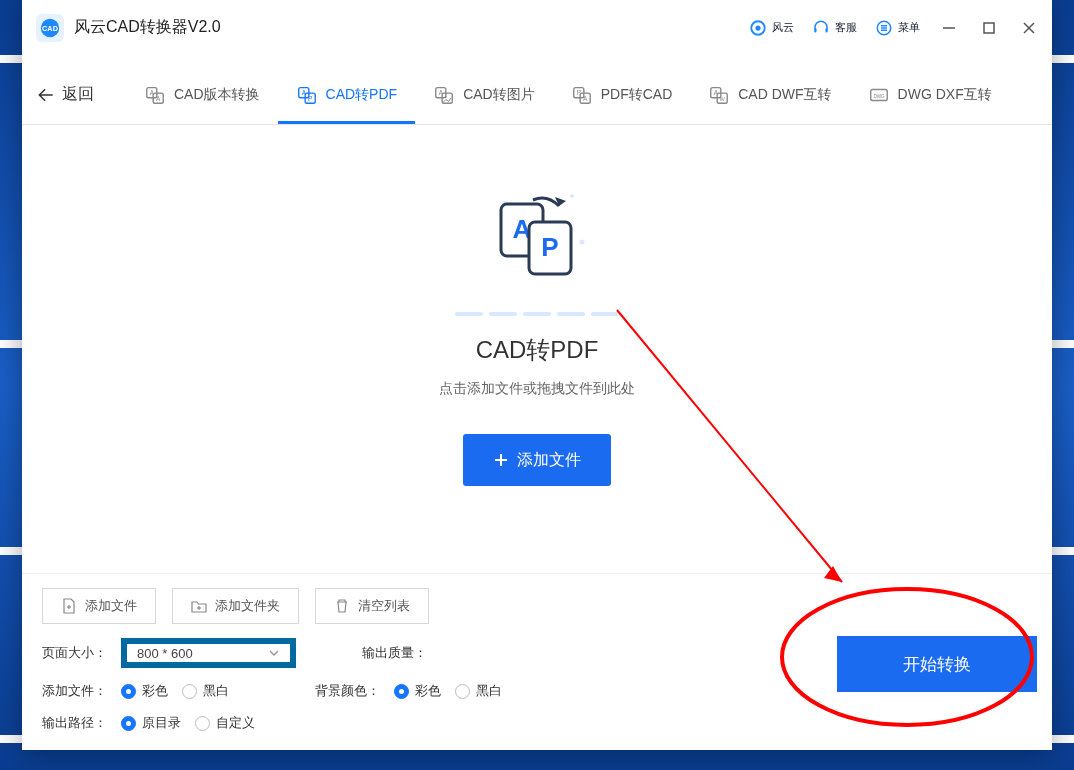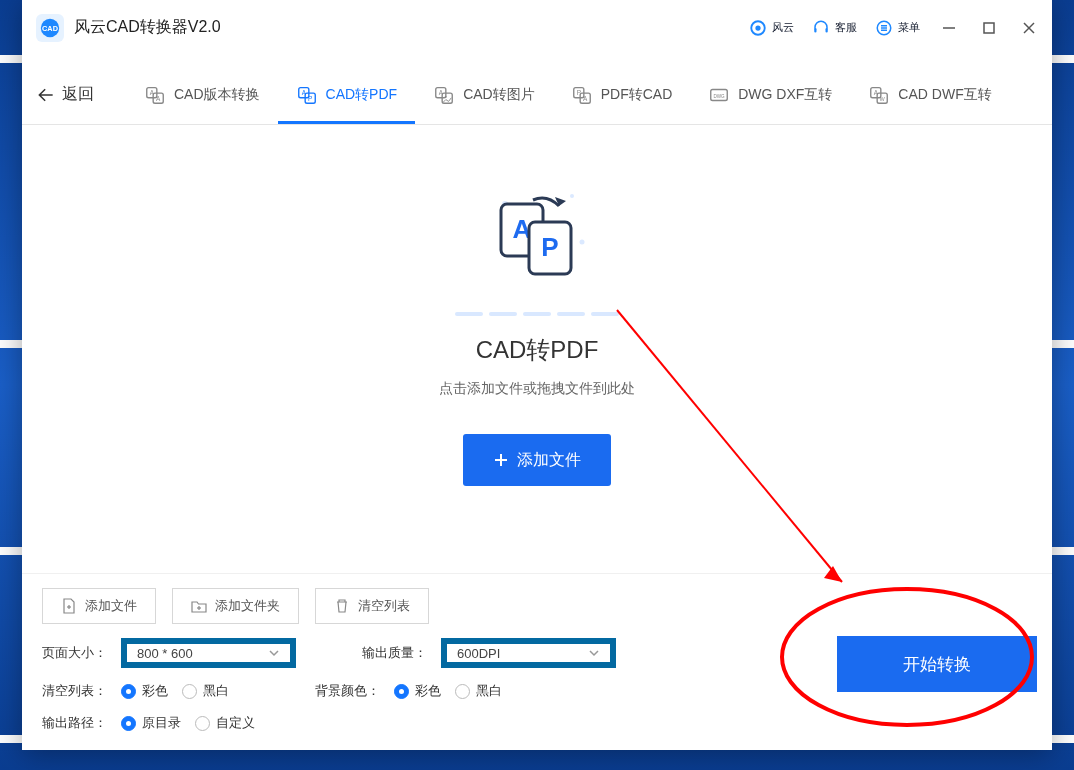--- a/index.html
+++ b/index.html
@@ -160,33 +160,33 @@
       <svg viewBox="0 0 24 24">
           <rect x="3" y="4" width="11" height="11" rx="2" fill="none" stroke="#888" stroke-width="1.5"></rect>
           <text x="8.5" y="12" text-anchor="middle" font-size="7" fill="#888">P</text>
           <rect x="10" y="10" width="11" height="11" rx="2" fill="none" stroke="#888" stroke-width="1.5"></rect>
           <text x="15.5" y="18" text-anchor="middle" font-size="7" fill="#888">A</text>
         </svg>
       <span>PDF转CAD</span>
     </div>
     <div class="tab">
       <svg viewBox="0 0 24 24">
-          <rect x="3" y="6" width="18" height="12" rx="2" fill="none" stroke="#888" stroke-width="1.5"></rect>
-          <text x="12" y="15" text-anchor="middle" font-size="5" fill="#888">DWG</text>
-        </svg>
-      <span>DWG DXF互转</span>
-    </div>
-    <div class="tab">
-      <svg viewBox="0 0 24 24">
           <rect x="3" y="4" width="11" height="11" rx="2" fill="none" stroke="#888" stroke-width="1.5"></rect>
           <text x="8.5" y="12" text-anchor="middle" font-size="7" fill="#888">A</text>
           <rect x="10" y="10" width="11" height="11" rx="2" fill="none" stroke="#888" stroke-width="1.5"></rect>
           <text x="15.5" y="18" text-anchor="middle" font-size="6" fill="#888">W</text>
         </svg>
       <span>CAD DWF互转</span>
+    </div>
+    <div class="tab">
+      <svg viewBox="0 0 24 24">
+          <rect x="3" y="6" width="18" height="12" rx="2" fill="none" stroke="#888" stroke-width="1.5"></rect>
+          <text x="12" y="15" text-anchor="middle" font-size="5" fill="#888">DWG</text>
+        </svg>
+      <span>DWG DXF互转</span>
     </div>
   </div>
 
   <div class="main">
     <div class="drop-icon">
       <svg viewBox="0 0 120 110">
         <circle cx="28" cy="22" r="3" fill="#dbe9ff"></circle>
         <circle cx="95" cy="14" r="2" fill="#dbe9ff"></circle>
         <circle cx="105" cy="60" r="2.5" fill="#dbe9ff"></circle>
         <rect x="24" y="22" width="42" height="52" rx="6" fill="#fff" stroke="#2b3a55" stroke-width="3"></rect>
@@ -246,32 +246,26 @@
         <span class="opt-label">页面大小：</span>
         <div class="select">
           <span>800 * 600</span>
           <svg viewBox="0 0 12 12">
               <path d="M2 4l4 4 4-4" fill="none" stroke="currentColor" stroke-width="1.5"></path>
             </svg>
         </div>
       </div>
       <div class="opt-group" style="margin-left:44px;">
         <span class="opt-label">输出质量：</span>
-        <div class="select">
-          <span>600DPI</span>
-          <svg viewBox="0 0 12 12">
-              <path d="M2 4l4 4 4-4" fill="none" stroke="currentColor" stroke-width="1.5"></path>
-            </svg>
-        </div>
       </div>
     </div>
 
     <div class="opts2">
       <div class="opt-group">
-        <span class="opt-label">清空列表：</span>
+        <span class="opt-label">添加文件：</span>
         <label class="radio checked">
             <span class="r-dot"></span>
             <span>彩色</span>
           </label>
         <label class="radio">
             <span class="r-dot"></span>
             <span>黑白</span>
           </label>
       </div>
       <div class="opt-group" style="margin-left:50px;">

